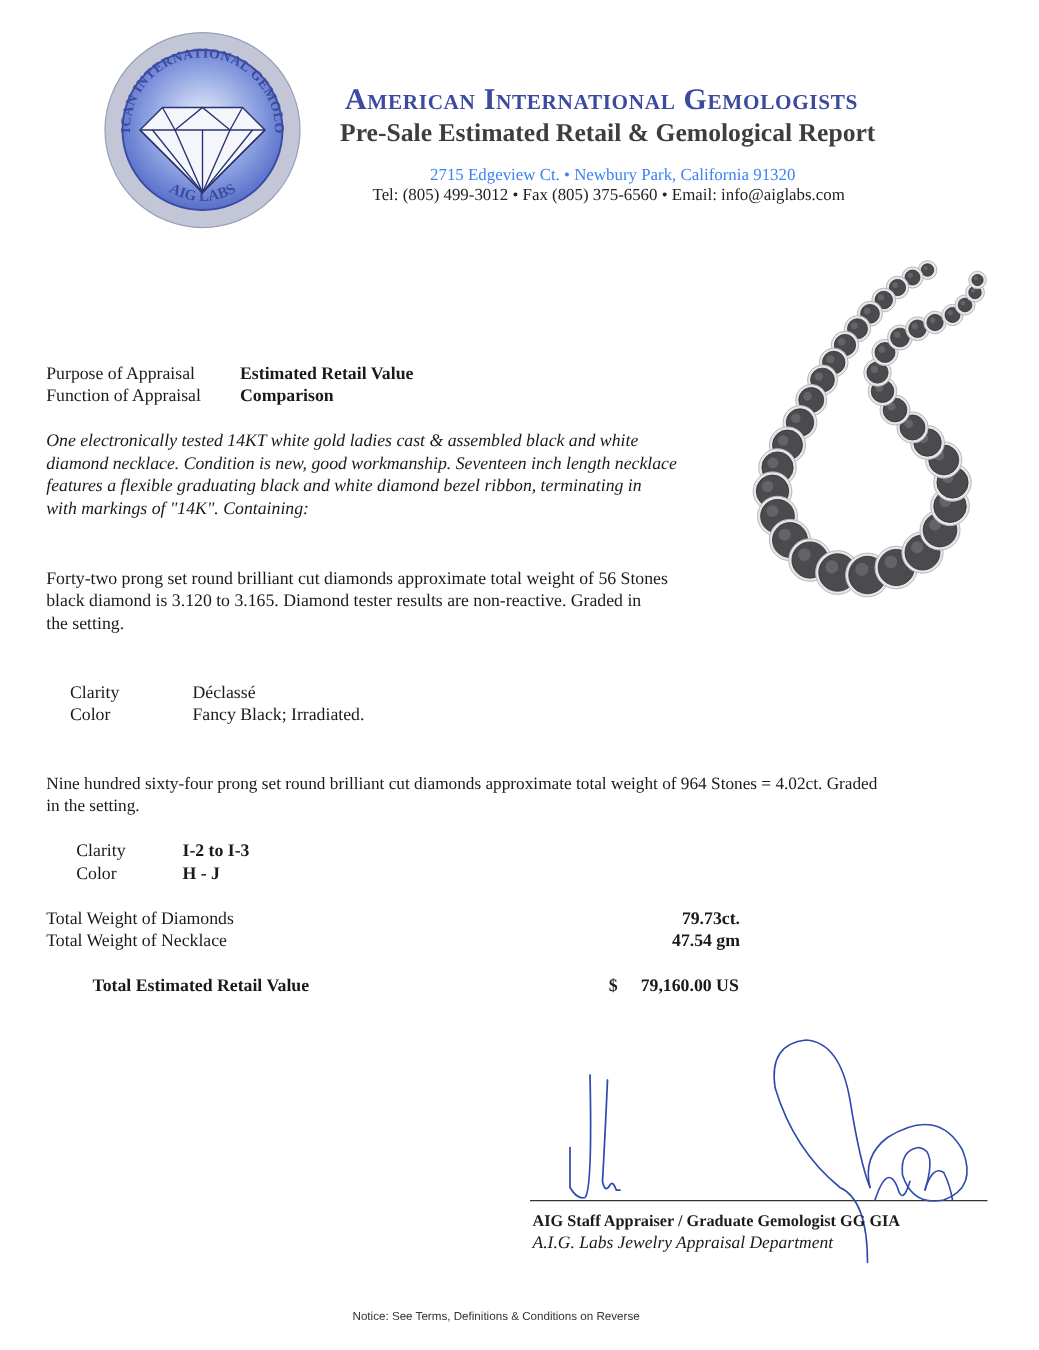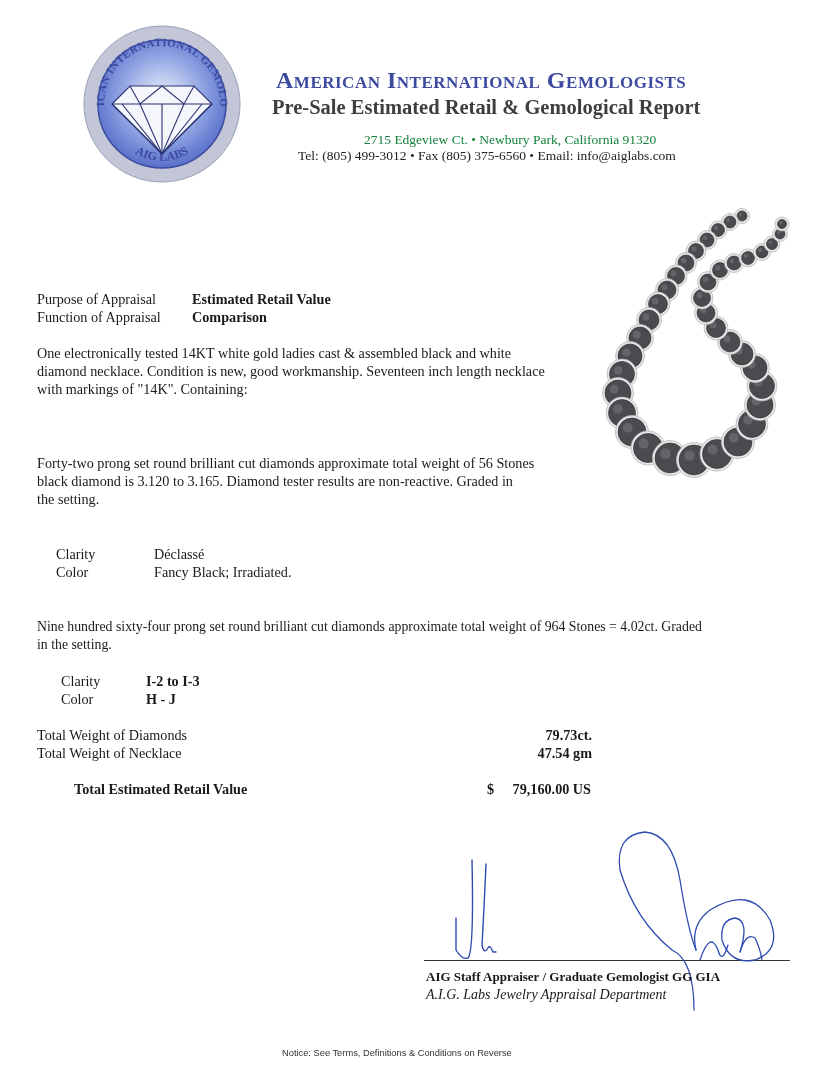--- a/index.html
+++ b/index.html
@@ -5,21 +5,21 @@
   html, body { margin: 0; padding: 0; background: #ffffff; }
   body { width: 831px; height: 1080px; position: relative; overflow: hidden;
          font-family: "Liberation Serif", "DejaVu Serif", serif; color: #1a1a1a; }
   .abs { position: absolute; }
 
   
   #logo { left: 82px; top: 24px; width: 160px; height: 160px; }
   #org-name { left: 276px; top: 67px; font-size: 24px; color: #3c4aa0; letter-spacing: 0.5px;
               font-variant: small-caps; font-weight: bold; white-space: nowrap; }
   #report-title { left: 272px; top: 96px; font-size: 20.5px; color: #3e3e3e; font-weight: bold; white-space: nowrap; }
-  #address { left: 364px; top: 132px; font-size: 13.5px; color: #15803d; white-space: nowrap; }
+  #address { left: 344px; top: 132px; font-size: 13.5px; color: #3b82f6; white-space: nowrap; }
   #contact { left: 298px; top: 148px; font-size: 13.5px; color: #222; white-space: nowrap; }
 
   
   #necklace { left: 592px; top: 208px; width: 200px; height: 290px; }
 
   
   .line { font-size: 14.2px; line-height: 18px; white-space: nowrap; }
   .b { font-weight: bold; }
   .para { left: 37px; font-size: 14.2px; line-height: 18.2px; }
   #sig-line { left: 424px; top: 960px; width: 366px; height: 1px; background: #333; }
@@ -185,23 +185,24 @@
       <circle cx="190" cy="16" r="4.5" fill="#4a4a4f" stroke="#2c2c30" stroke-width="0.6"></circle>
       <circle cx="188.65" cy="14.65" r="1.575" fill="#6e6e74" opacity="0.7"></circle>
     </svg>
 </div>
 
 <div class="abs line" style="left:37px; top:290px;">Purpose of Appraisal</div>
 <div class="abs line b" style="left:192px; top:290px;">Estimated Retail Value</div>
 <div class="abs line" style="left:37px; top:308px;">Function of Appraisal</div>
 <div class="abs line b" style="left:192px; top:308px;">Comparison</div>
 
-<div class="abs para" style="top:344px;">
+<div class="abs para" style="top:344px;font-style:italic;">
   <div class="line">One electronically tested 14KT white gold ladies cast &amp; assembled black and white</div>
   <div class="line">diamond necklace. Condition is new, good workmanship.  Seventeen inch length necklace</div>
+  <div class="line">features a flexible graduating black and white diamond bezel ribbon, terminating in</div>
   <div class="line">with markings of "14K".  Containing:</div>
 </div>
 
 <div class="abs para" style="top:454px;">
   <div class="line">Forty-two prong set round brilliant cut diamonds approximate total weight of 56 Stones</div>
   <div class="line">black diamond is 3.120 to 3.165. Diamond tester results are non-reactive. Graded in</div>
   <div class="line">the setting.</div>
 </div>
 <div class="abs line" style="left:56px; top:545px;">Clarity</div>
 <div class="abs line" style="left:154px; top:545px;">Déclassé</div>

